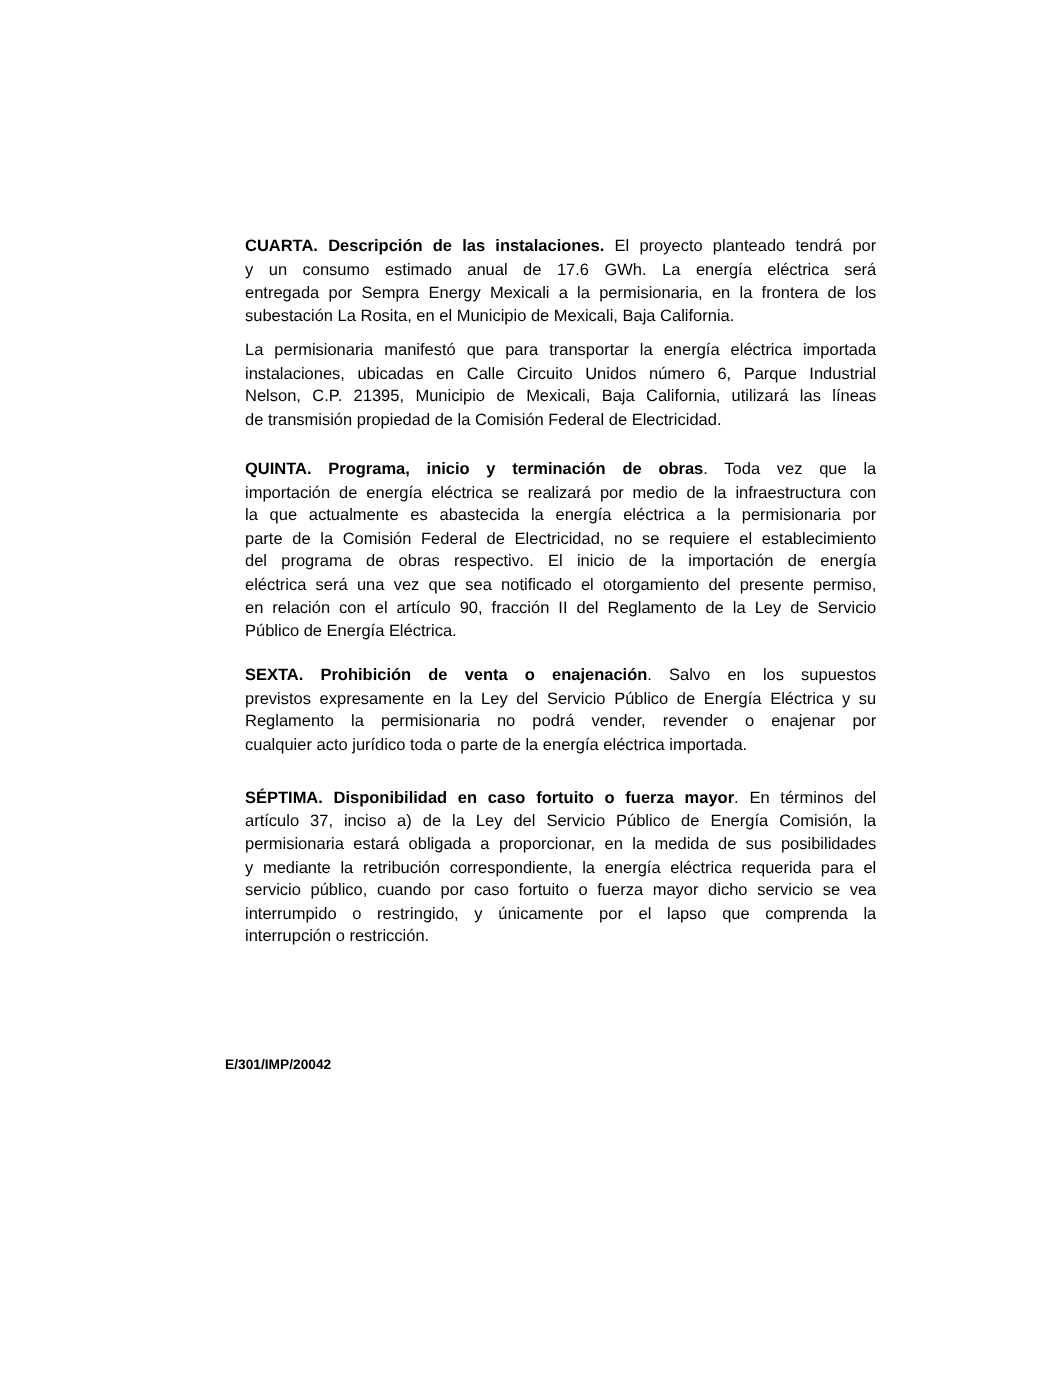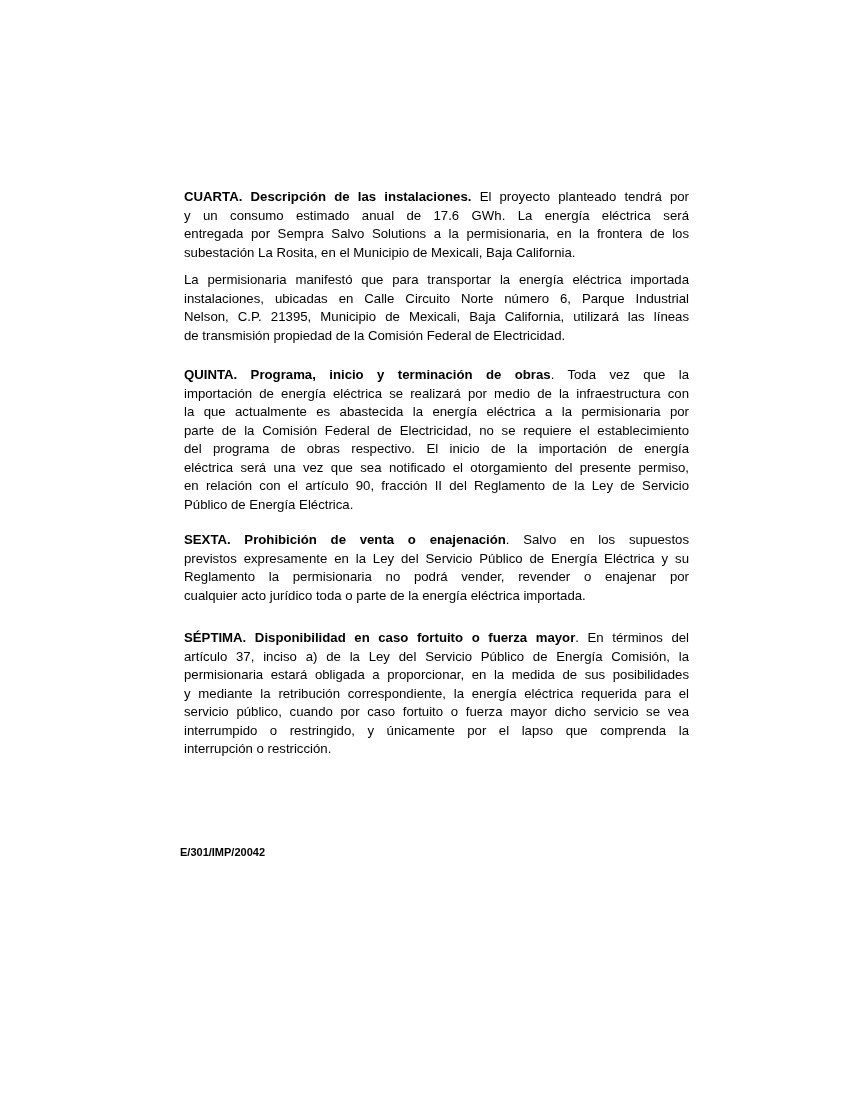--- a/index.html
+++ b/index.html
@@ -16,21 +16,21 @@
   }
   .page {
     position: absolute;
     left: 0; top: 0;
     width: 850px;
     height: 1100px;
     background: #ffffff;
   }
   .content {
     position: absolute;
-    left: 184px;
+    left: 196px;
     top: 188px;
     width: 505px;
     font-size: 13.2px;
     line-height: 18.5px;
   }
   .para {
     margin: 0;
   }
   
   .para:nth-child(1) { margin-bottom: 9px; }
@@ -62,26 +62,26 @@
   }
 </style>
 </head>
 <body>
 
 <div class="page">
   <div class="content" id="doc-content">
       <div class="para">
         <div class="line"><b>CUARTA. Descripción de las instalaciones.</b> El proyecto planteado tendrá por</div>
         <div class="line">y un consumo estimado anual de 17.6 GWh. La energía eléctrica será</div>
-        <div class="line">entregada por Sempra Salvo Solutions a la permisionaria, en la frontera de los</div>
+        <div class="line">entregada por Sempra Energy Mexicali a la permisionaria, en la frontera de los</div>
         <div class="line">subestación La Rosita, en el Municipio de Mexicali, Baja California.</div>
       </div>
       <div class="para">
         <div class="line">La permisionaria manifestó que para transportar la energía eléctrica importada</div>
-        <div class="line">instalaciones, ubicadas en Calle Circuito Norte número 6, Parque Industrial</div>
+        <div class="line">instalaciones, ubicadas en Calle Circuito Unidos número 6, Parque Industrial</div>
         <div class="line">Nelson, C.P. 21395, Municipio de Mexicali, Baja California, utilizará las líneas</div>
         <div class="line">de transmisión propiedad de la Comisión Federal de Electricidad.</div>
       </div>
       <div class="para">
         <div class="line"><b>QUINTA. Programa, inicio y terminación de obras</b>. Toda vez que la</div>
         <div class="line">importación de energía eléctrica se realizará por medio de la infraestructura con</div>
         <div class="line">la que actualmente es abastecida la energía eléctrica a la permisionaria por</div>
         <div class="line">parte de la Comisión Federal de Electricidad, no se requiere el establecimiento</div>
         <div class="line">del programa de obras respectivo. El inicio de la importación de energía</div>
         <div class="line">eléctrica será una vez que sea notificado el otorgamiento del presente permiso,</div>

